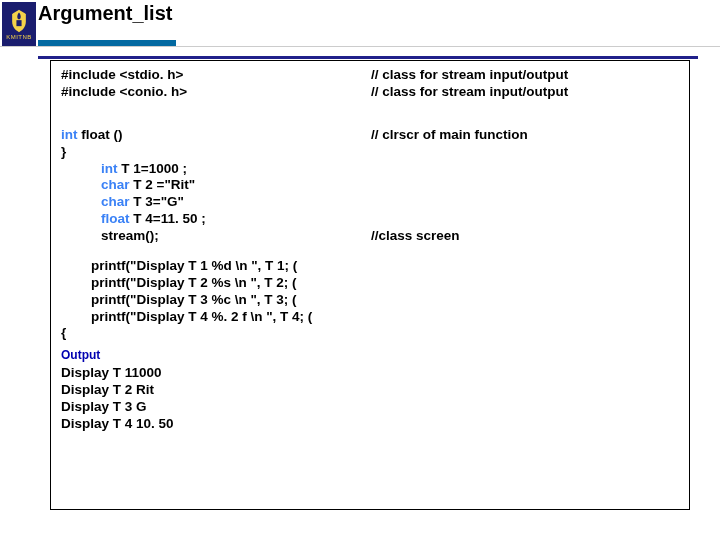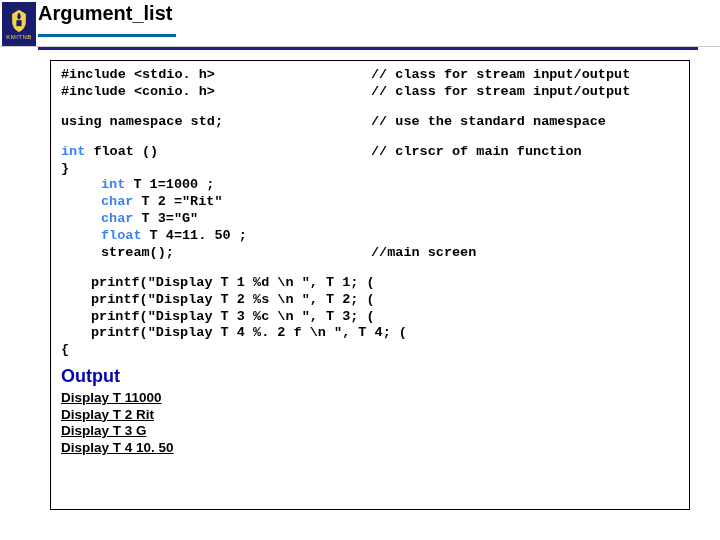--- a/index.html
+++ b/index.html
@@ -44,22 +44,22 @@
   }
   .title-block {
     position: absolute;
     left: 38px;
     top: 2px;
   }
   .title-text {
     font-size: 20px;
     font-weight: bold;
     color: #000;
-    border-bottom: 3px solid #0369a1;
-    padding-bottom: 9px;
+    border-bottom: 6px solid #0369a1;
+    padding-bottom: 15px;
     padding-right: 4px;
     display: inline-block;
   }
   .title-underline2 {
     display: block;
     height: 3px;
     background: #20208a;
     width: 660px;
     margin-top: 10px;
   }
@@ -72,33 +72,33 @@
     border: 1px solid #000;
     padding: 6px 10px;
     box-sizing: border-box;
     font-size: 13.5px;
     line-height: 1.25;
   }
   .row { white-space: pre; }
   .row-cols { display:flex; }
   .l { width: 310px; white-space: pre; }
   .r { white-space: pre; }
-  .b { font-weight: bold; font-family: Liberation Mono, monospace; }
+  .b { font-weight: bold; }
   .gap { height: 13px; }
   .kw-int { color: #3b82f6; font-weight: bold; }
   .ind1 { padding-left: 40px; }
   .ind2 { padding-left: 30px; }
   .out-title {
     margin-top: 6px;
-    font-size: 18px;
+    font-size: 12px;
     font-weight: bold;
     color: #0000b0;
     margin-bottom: 2px;
   }
-  .out-body { font-weight: bold; text-decoration: underline; }
+  .out-body { font-weight: bold; }
 </style>
 </head>
 <body>
 
 <div class="header-bar">
   <div class="logo-box">
     <svg class="logo-crest" viewBox="0 0 24 28">
       <path d="M12 1 C7 4 4 6 4 6 L4 15 C4 21 8 25 12 27 C16 25 20 21 20 15 L20 6 C20 6 17 4 12 1 Z" fill="#f4d24a"></path>
       <path d="M12 4 C11 5 10 7 10 9 C10 11 11 12 12 12 C13 12 14 11 14 9 C14 7 13 5 12 4 Z" fill="#1a1d6e"></path>
       <rect x="9" y="13" width="6" height="7" fill="#1a1d6e"></rect>
@@ -117,41 +117,37 @@
     <div class="l">#include &lt;stdio. h&gt;</div>
     <div class="r">// class for stream input/output</div>
   </div>
   <div class="row-cols b">
     <div class="l">#include &lt;conio. h&gt;</div>
     <div class="r">// class for stream input/output</div>
   </div>
 
   <div class="gap"></div>
 
-  <div class="row-cols b">
-    <div class="l">using namespace std;</div>
-    <div class="r">// use the standard namespace</div>
-  </div>
 
   <div class="gap"></div>
 
   <div class="row-cols b">
     <div class="l"><span class="kw-int">int</span><span> float ()</span></div>
     <div class="r">// clrscr of main function</div>
   </div>
   <div class="row b">}</div>
 
   <div class="ind1 b"><span class="kw-int">int</span><span>   T 1=1000 ;</span></div>
   <div class="ind1 b"><span class="kw-int">char</span><span> T 2 ="Rit"</span></div>
   <div class="ind1 b"><span class="kw-int">char</span><span> T 3="G"</span></div>
   <div class="ind1 b"><span class="kw-int">float</span><span> T 4=11. 50   ;</span></div>
 
   <div class="row-cols b">
     <div class="l ind1" style="width:270px;">stream();</div>
-    <div class="r">//main screen</div>
+    <div class="r">//class screen</div>
   </div>
 
   <div class="gap"></div>
 
   <div class="ind2 b">printf("Display T 1 %d \n ", T 1; (</div>
   <div class="ind2 b">printf("Display T 2 %s \n ", T 2; (</div>
   <div class="ind2 b">printf("Display T 3 %c \n ", T 3; (</div>
   <div class="ind2 b">printf("Display T 4 %. 2 f \n ", T 4; (</div>
   <div class="row b">{</div>
 

